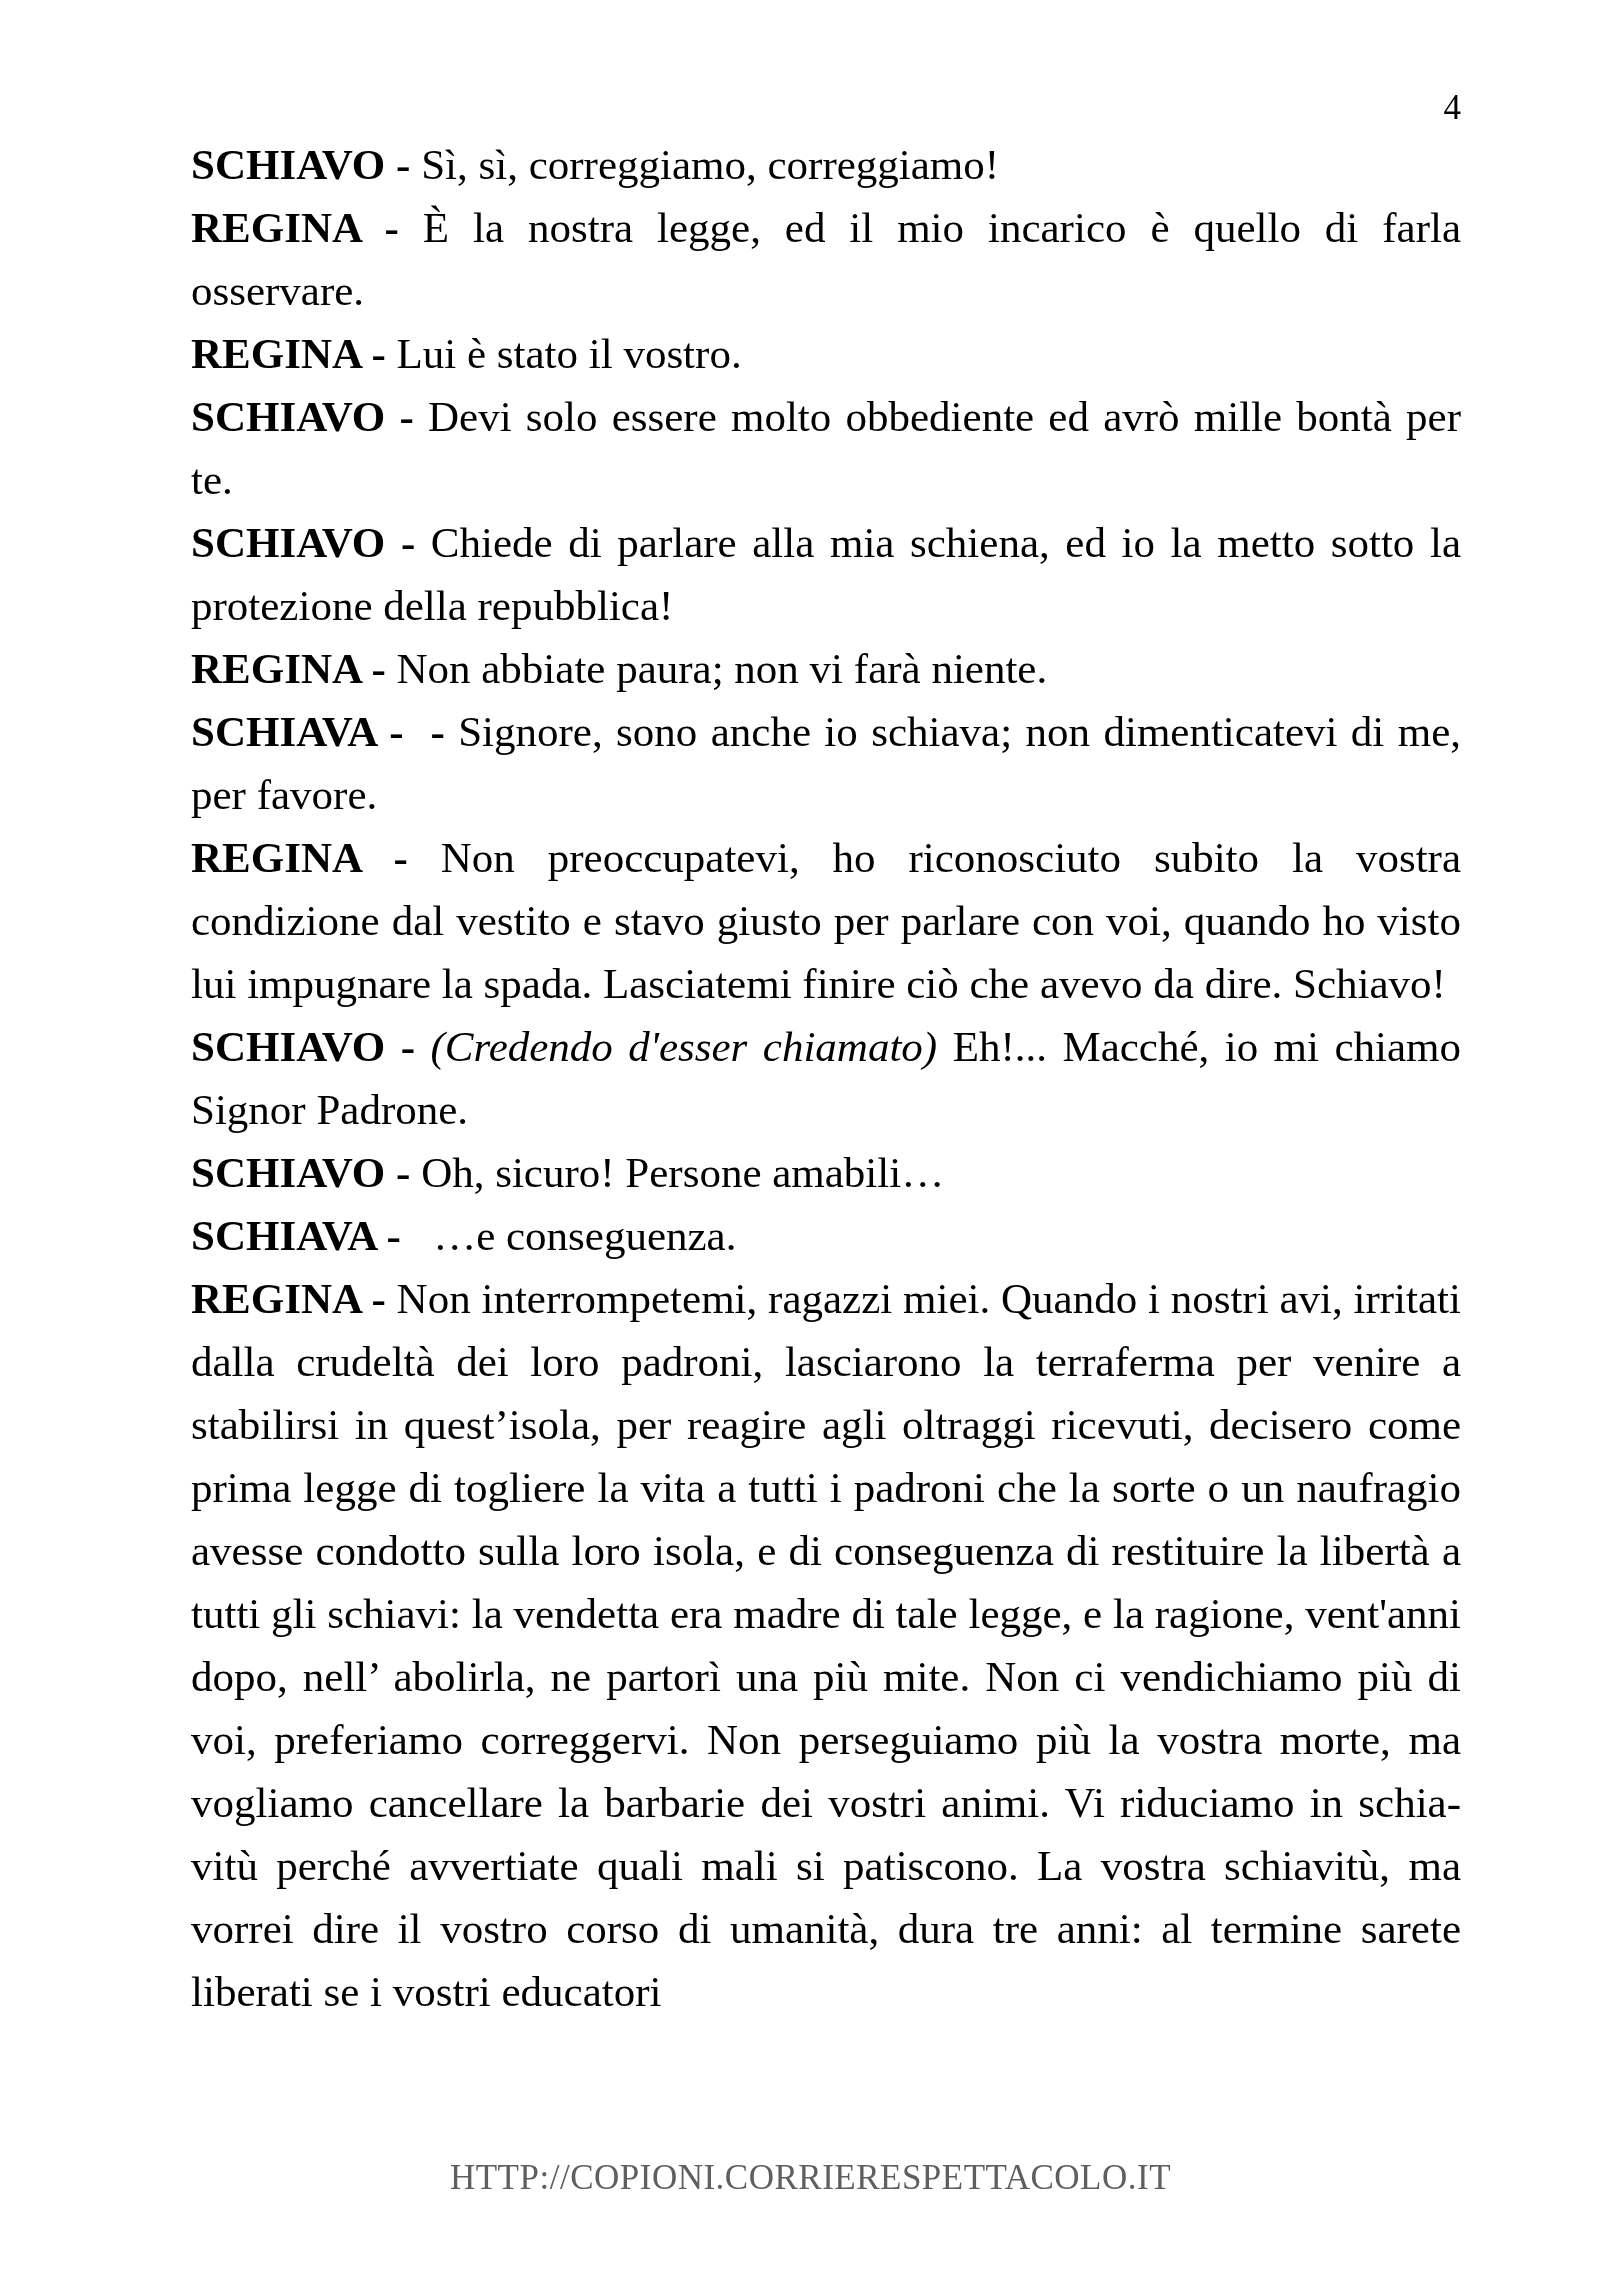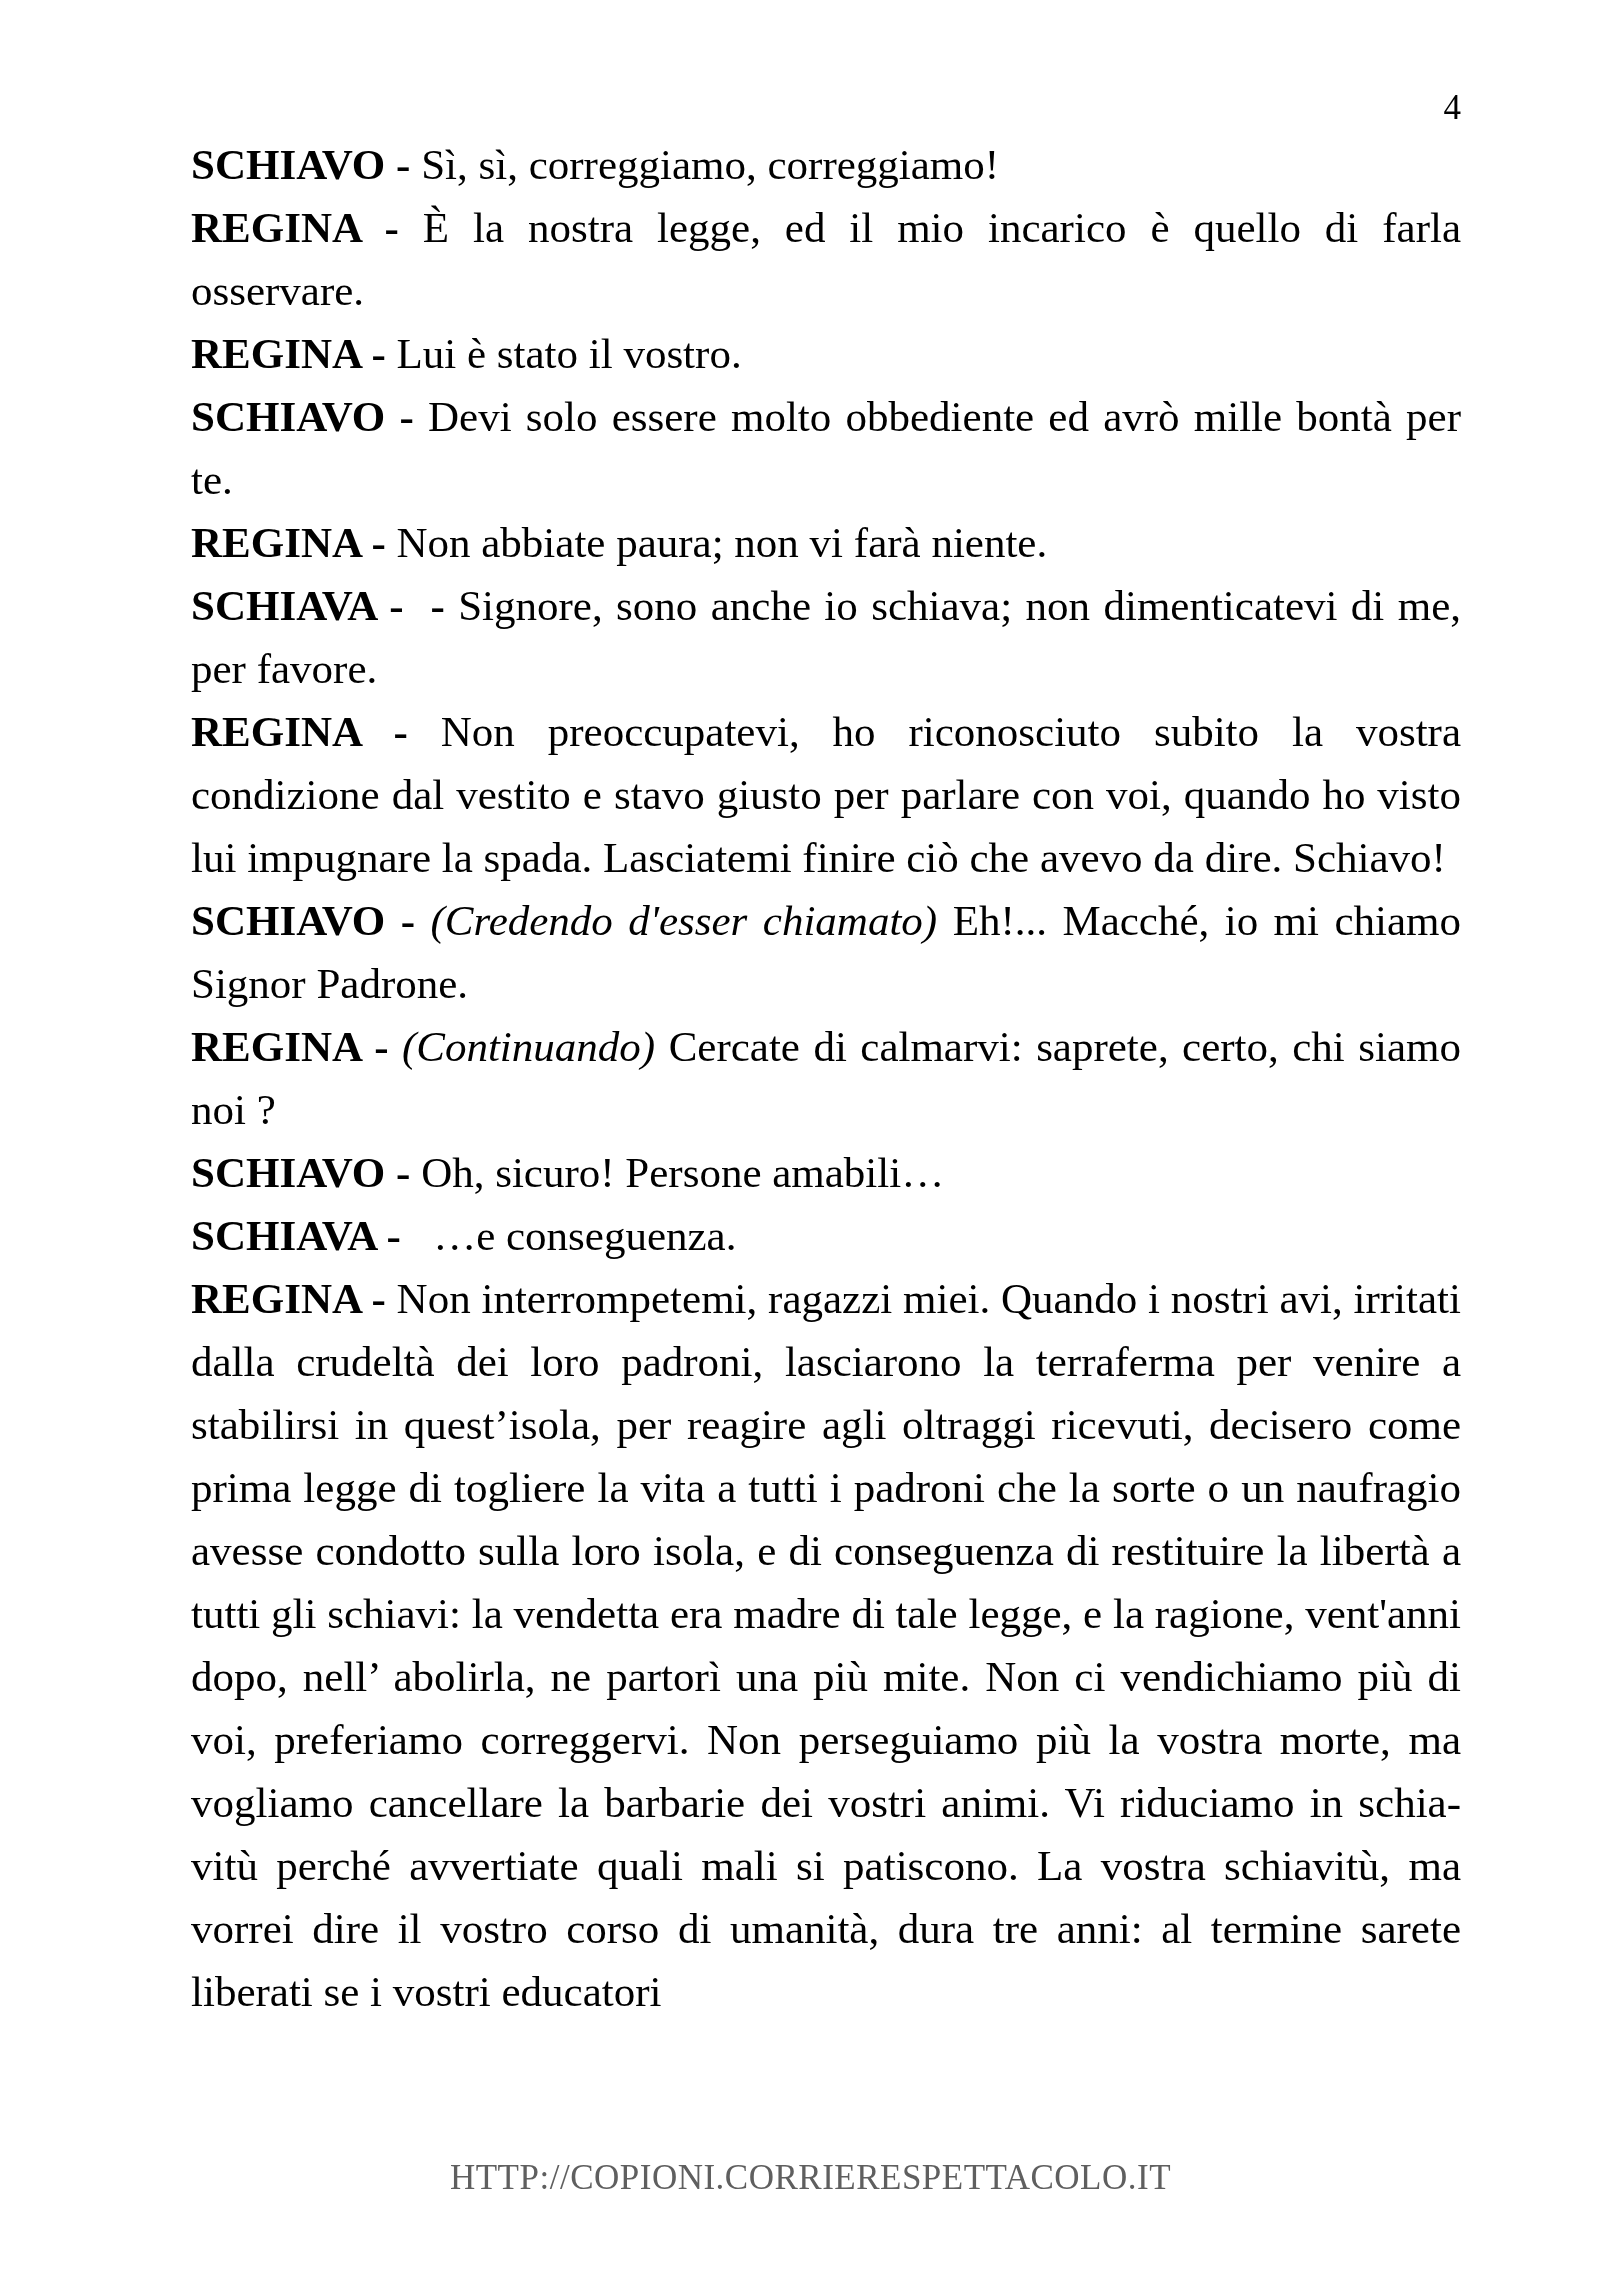--- a/index.html
+++ b/index.html
@@ -50,25 +50,25 @@
 <body>
 
 <div class="page">
   <div class="pagenum">4</div>
 
   <div class="content" id="entries">
       <p class="entry"><span class="speaker"><span>SCHIAVO</span><span> - </span></span><span class="dialogue">Sì, sì, correggiamo, correggiamo!</span></p>
       <p class="entry"><span class="speaker"><span>REGINA</span><span> - </span></span><span class="dialogue">È la nostra legge, ed il mio incarico è quello di farla osservare.</span></p>
       <p class="entry"><span class="speaker"><span>REGINA</span><span> - </span></span><span class="dialogue">Lui è stato il vostro.</span></p>
       <p class="entry"><span class="speaker"><span>SCHIAVO</span><span> - </span></span><span class="dialogue">Devi solo essere molto obbediente ed avrò mille bontà per te.</span></p>
+      <p class="entry"><span class="speaker"><span>SCHIAVO</span><span> - </span></span><span class="dialogue">Chiede di parlare alla mia schiena, ed io la metto sotto la protezione della repubblica!</span></p>
       <p class="entry"><span class="speaker"><span>REGINA</span><span> - </span></span><span class="dialogue">Non abbiate paura; non vi farà niente.</span></p>
       <p class="entry"><span class="speaker"><span>SCHIAVA</span><span> -  - </span></span><span class="dialogue">Signore, sono anche io schiava; non  dimenticatevi di me, per favore.</span></p>
       <p class="entry"><span class="speaker"><span>REGINA</span><span> - </span></span><span class="dialogue">Non preoccupatevi, ho riconosciuto subito la vostra condizione dal vestito e stavo giusto per parlare con voi, quando ho visto lui impugnare la spada. Lasciatemi finire ciò che avevo da dire. Schiavo!</span></p>
       <p class="entry"><span class="speaker"><span>SCHIAVO</span><span> - </span></span><span class="stage">(Credendo d'esser chiamato)</span> <span class="dialogue">Eh!... Macché, io mi chiamo Signor Padrone.</span></p>
-      <p class="entry"><span class="speaker"><span>REGINA</span><span> - </span></span><span class="stage">(Continuando)</span> <span class="dialogue">Cercate di calmarvi: saprete, certo, chi siamo noi ?</span></p>
       <p class="entry"><span class="speaker"><span>SCHIAVO</span><span> - </span></span><span class="dialogue">Oh, sicuro! Persone amabili…</span></p>
       <p class="entry"><span class="speaker"><span>SCHIAVA</span><span> -   </span></span><span class="dialogue">…e conseguenza.</span></p>
       <p class="entry"><span class="speaker"><span>REGINA</span><span> - </span></span><span class="dialogue">Non interrompetemi, ragazzi miei. Quando i nostri avi, irritati dalla crudeltà dei loro padroni, lasciarono la terraferma per venire a stabilirsi in quest’isola, per reagire agli oltraggi ricevuti, decisero come prima legge di togliere la vita a tutti i padroni che la sorte o un naufragio avesse condotto sulla loro isola, e di conseguenza di restituire la libertà a tutti gli schiavi: la vendetta era madre di tale legge, e la ragione, vent'anni dopo, nell’ abolirla, ne partorì una più mite. Non ci vendichiamo più di voi, preferiamo correggervi. Non perseguiamo più la vostra morte, ma vogliamo cancellare la barbarie dei vostri animi. Vi riduciamo in schia­vitù perché avvertiate quali mali  si patiscono. La vostra schiavitù, ma vorrei dire il vostro corso di umanità, dura tre anni: al termine sarete liberati se i vostri educatori</span></p>
     </div>
 
   <div class="footer">HTTP://COPIONI.CORRIERESPETTACOLO.IT</div>
 </div>
 
 
 </body></html>

